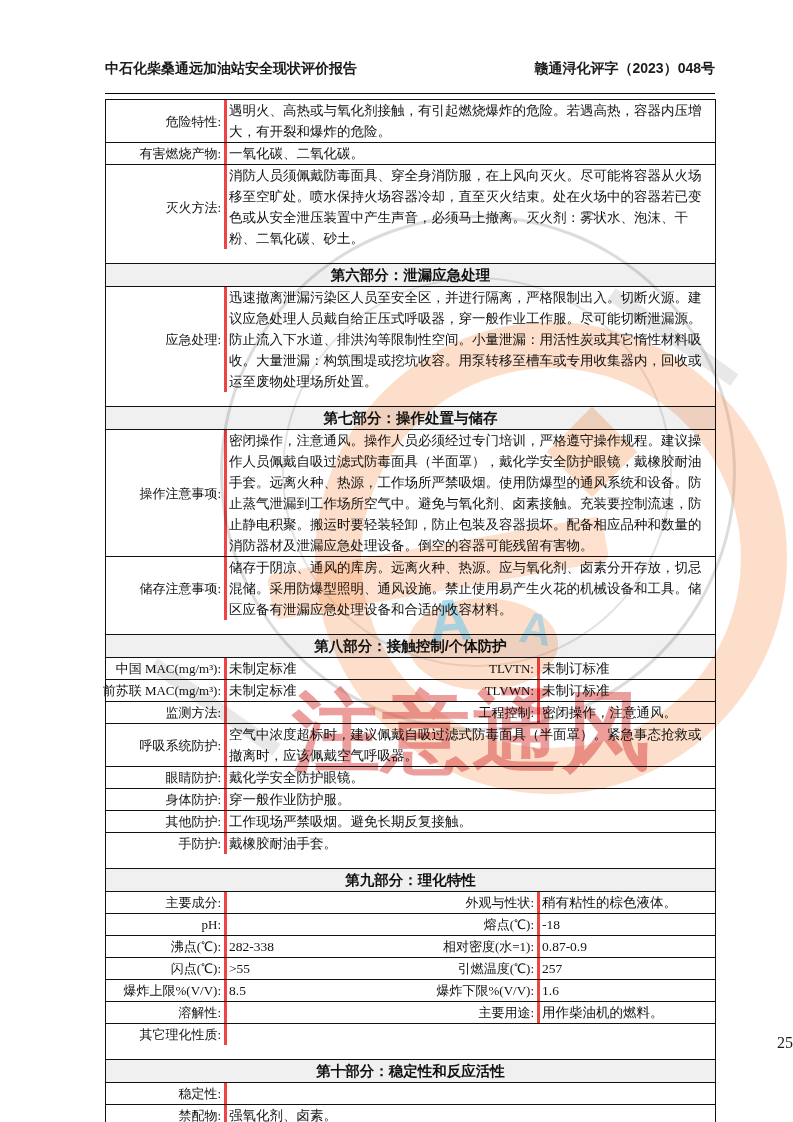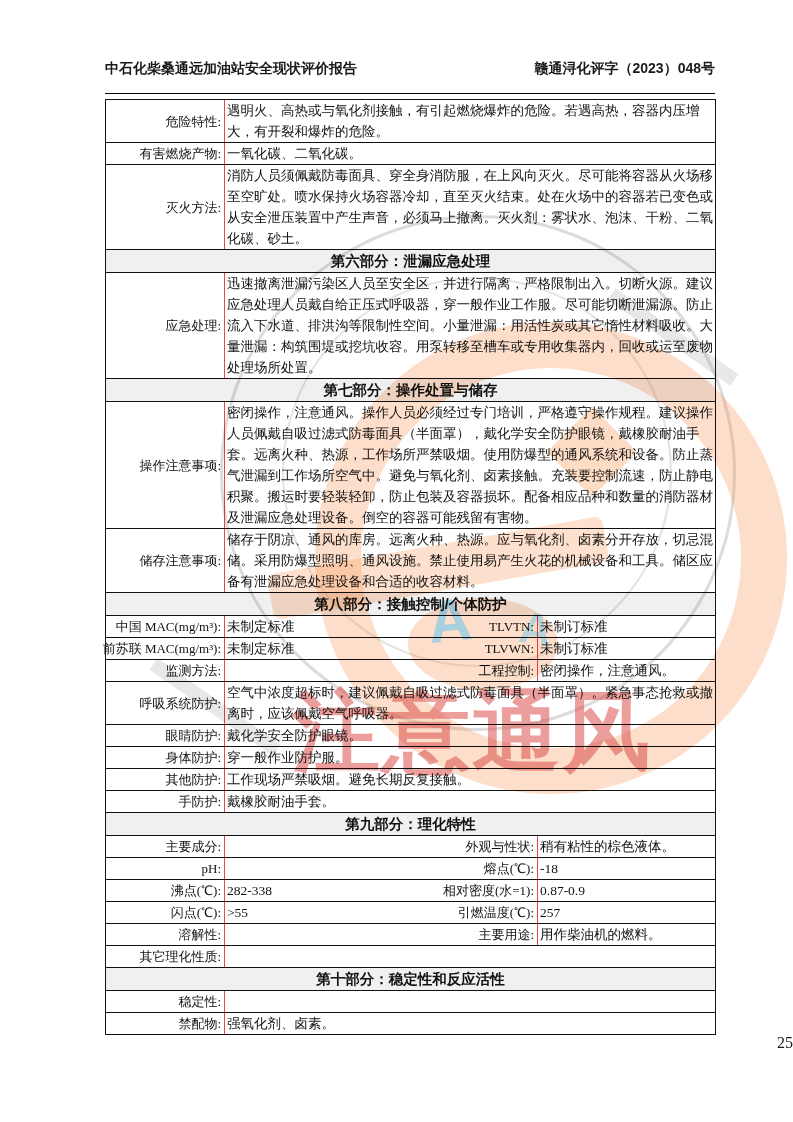--- a/index.html
+++ b/index.html
@@ -27,24 +27,24 @@
   .trow{display:grid; min-height:21px;}
   .trow + .trow{border-top:1px solid #111;}
   .trow.kv {grid-template-columns:118px 1fr;}
   .trow.kv2{grid-template-columns:118px 208px 105px 1fr;}
   .cell{min-height:21px; box-sizing:border-box;}
   .cell.label{
     display:flex; align-items:center; justify-content:flex-end;
     text-align:right; padding:0 3px 0 1px; white-space:nowrap; font-size:13px;
   }
   .cell.value{
-    border-left:1px solid #ef4444; padding:0 2px; text-align:left;
+    border-left:3px solid #ef4444; padding:0 2px; text-align:left;
     word-break:break-all;
   }
-  .trow.header{grid-template-columns:1fr; background:#f0f0f0;}
+  .trow.header{grid-template-columns:1fr; background:#f0f0f0;margin-top:14px;}
   .hcell{
     text-align:center; font-family:"Liberation Sans", sans-serif;
     font-weight:bold; font-size:14.5px; line-height:22px; min-height:22px;
   }
   
   .page-footer{
     position:absolute; top:1034px; left:0; width:100%;
     text-align:right; font-size:16px; color:#1a1a1a;
   }
   
@@ -197,20 +197,26 @@
         <div class="cell label">沸点(℃):</div>
         <div class="cell value">282-338</div>
         <div class="cell label">相对密度(水=1):</div>
         <div class="cell value">0.87-0.9</div>
       </div>
       <div class="trow kv2">
         <div class="cell label">闪点(℃):</div>
         <div class="cell value">&gt;55</div>
         <div class="cell label">引燃温度(℃):</div>
         <div class="cell value">257</div>
+      </div>
+      <div class="trow kv2">
+        <div class="cell label">爆炸上限%(V/V):</div>
+        <div class="cell value">8.5</div>
+        <div class="cell label">爆炸下限%(V/V):</div>
+        <div class="cell value">1.6</div>
       </div>
       <div class="trow kv2">
         <div class="cell label">溶解性:</div>
         <div class="cell value"></div>
         <div class="cell label">主要用途:</div>
         <div class="cell value">用作柴油机的燃料。</div>
       </div>
       <div class="trow kv">
         <div class="cell label">其它理化性质:</div>
         <div class="cell value"></div>

